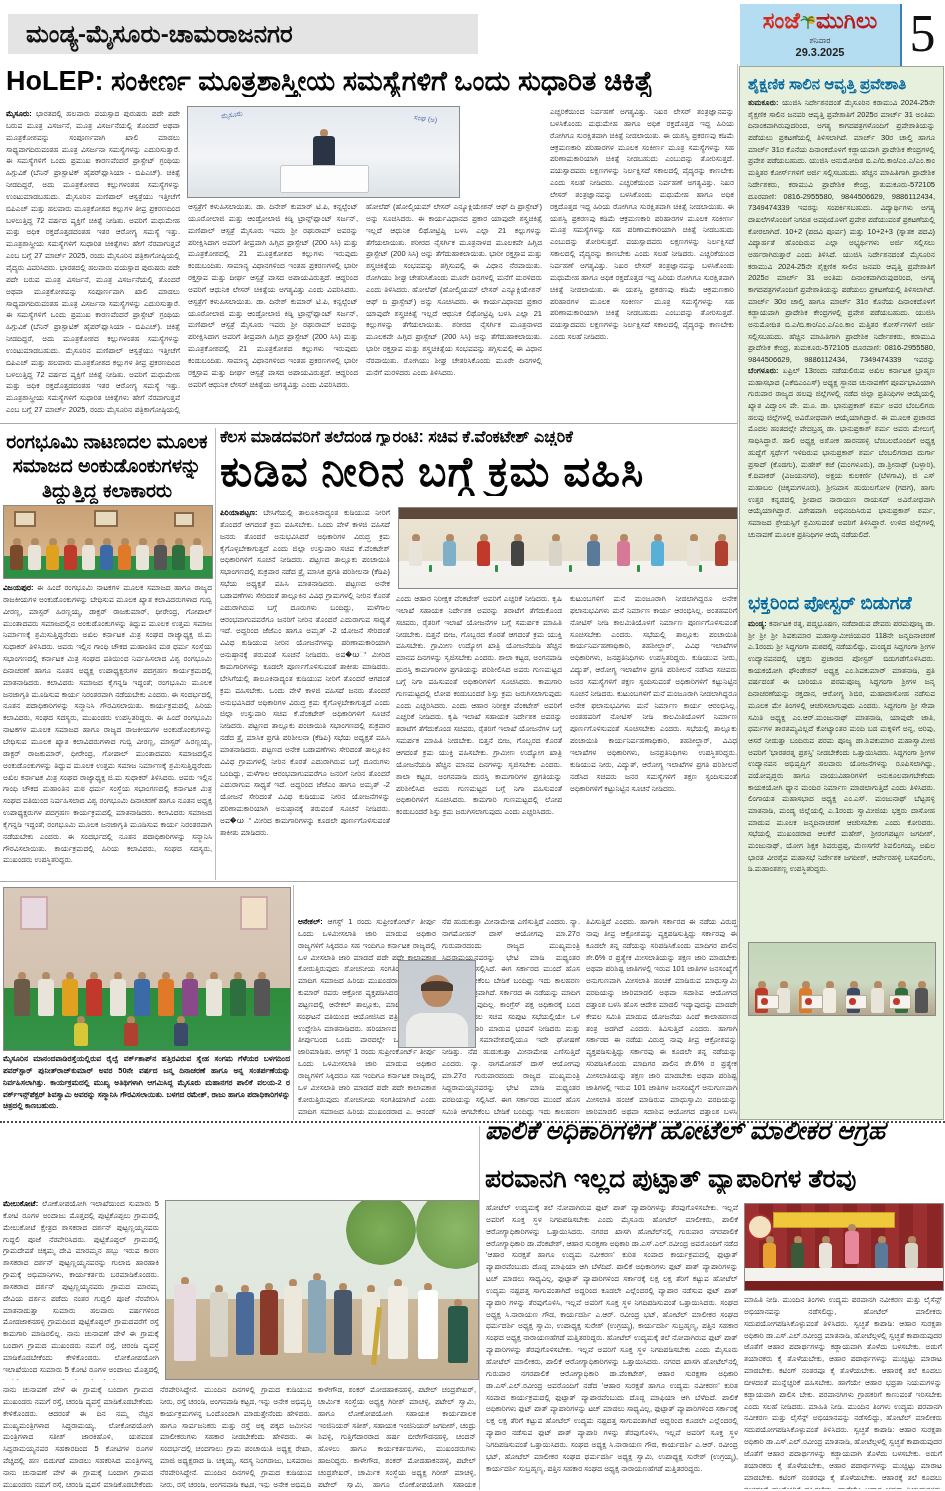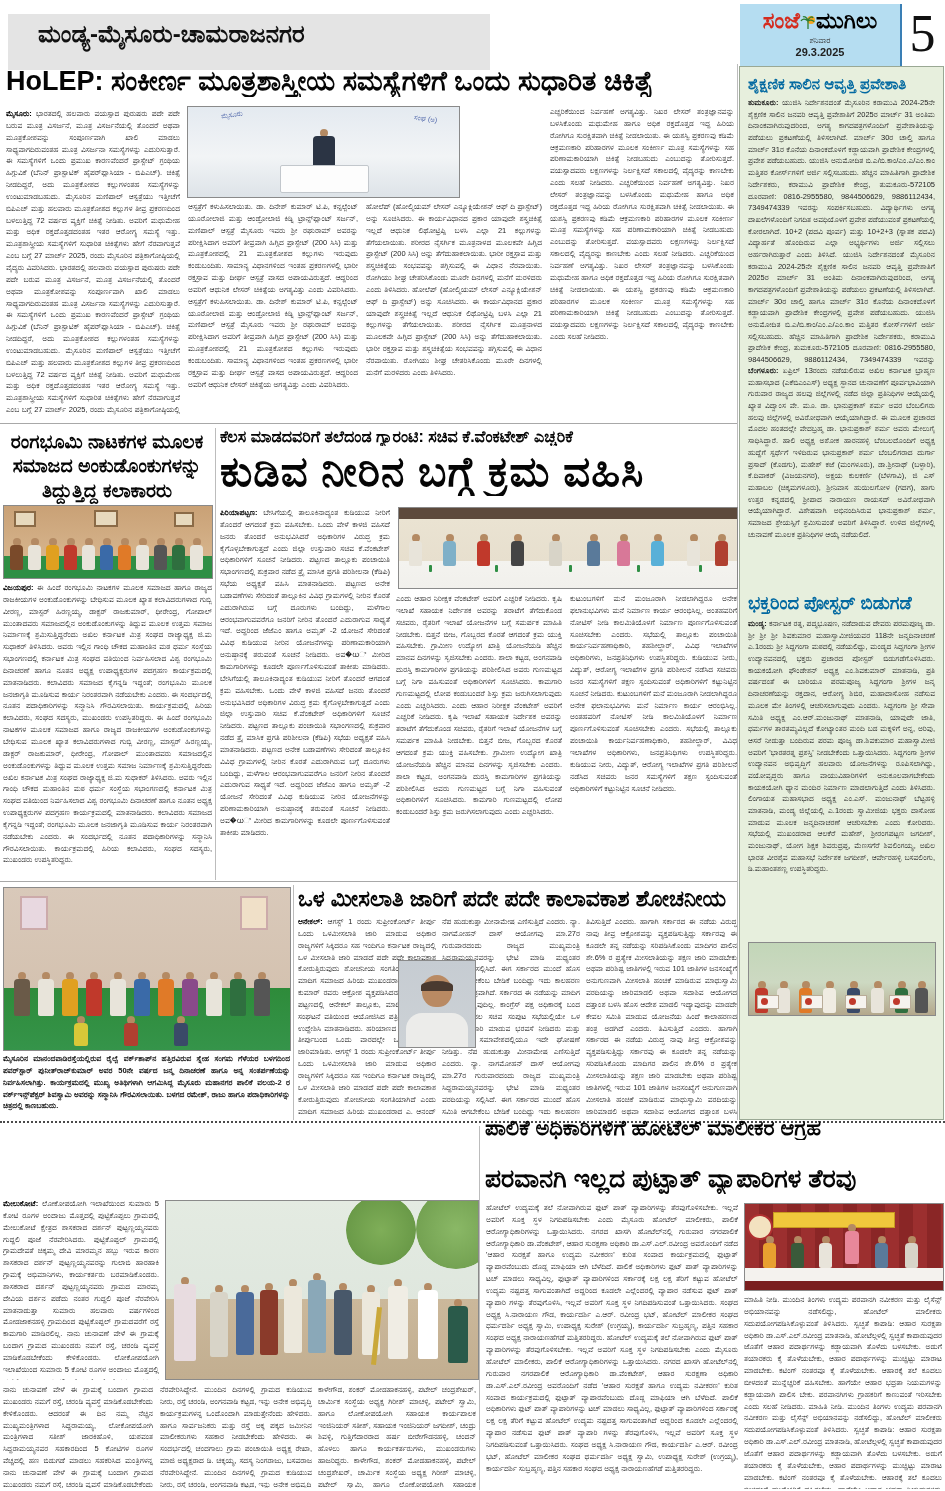--- a/index.html
+++ b/index.html
@@ -14,25 +14,25 @@
   .hrule{position:absolute;height:1px;background:#a8a8a8;}
   .dotrule{position:absolute;border-top:2px dotted #4a4a4a;height:0;}
   .photo{position:absolute;border:1px solid #8a8a8a;overflow:hidden;background:#ddd;}
   .fig{position:absolute;width:13px;height:32px;}
   .fig::before{content:'';position:absolute;top:0;left:50%;transform:translateX(-50%);
        width:8px;height:8px;border-radius:50%;background:#b48a63;}
   .fig::after{content:'';position:absolute;top:7px;left:0;right:0;bottom:0;
        border-radius:4px 4px 2px 2px;background:var(--c,#8a8a8a);}
   .caption{font-weight:bold;color:#151515;}
   
-  #regionbox{left:8px;top:14px;width:452px;height:56px;background:#e4e4e4;
-       font-size:24px;font-weight:bold;line-height:40px;padding-left:30px;color:#111;}
+  #regionbox{left:8px;top:14px;width:452px;height:40px;background:#e4e4e4;
+       font-size:24px;font-weight:bold;line-height:40px;padding-left:18px;color:#111;}
   #logobox{left:740px;top:4px;width:203px;height:62px;background:#b5ddf1;}
   #logoline{position:absolute;left:0;top:4px;width:160px;text-align:center;font-size:22px;font-weight:bold;}
-  #paper1{color:#d42b1e;} #paper2{color:#000000;}
+  #paper1{color:#d42b1e;} #paper2{color:#b91c1c;}
   #dayline{position:absolute;left:0;top:32px;width:160px;text-align:center;font-size:8px;color:#333;}
   #dateline{position:absolute;left:0;top:42px;width:160px;text-align:center;font-size:11px;font-weight:bold;color:#222;}
   #pagenumbox{position:absolute;right:0;top:0;width:41px;height:62px;background:#fff;
        border-left:2px solid #3a7fb5;text-align:center;}
   #pagenum{font-family:"Liberation Serif",serif;font-size:52px;line-height:60px;color:#111;}
   
   #rail{left:739px;top:66px;width:205px;height:1054px;background:#e7efdd;border:1px solid #9aa894;
         box-sizing:border-box;padding:6px 8px;}
   .railtitle{font-weight:bold;color:#0369a1;}
   .railbody{font-size:7.5px;line-height:1.56;text-align:justify;overflow:hidden;color:#1d1d1d;}
@@ -107,21 +107,21 @@
         </b>
       <b class="postercard" style="left:140px;bottom:6px;">
           <b class="posterdot"></b>
         </b>
     </div>
   </div>
 
   <div class="vrule" style="left:737px;top:64px;height:1056px;"></div>
   <div class="hrule" style="left:0;top:423px;width:737px;"></div>
 
-  <div class="abs" style="left:2px;top:430px;width:210px;font-size:19px;font-weight:bold;text-align:center;line-height:1.28;color:#050505;">ರಂಗಭೂಮಿ ನಾಟಕಗಳ ಮೂಲಕ ಸಮಾಜದ ಅಂಕುಡೊಂಕುಗಳನ್ನು ತಿದ್ದುತ್ತಿದ್ದ ಕಲಾಕಾರರು</div>
+  <div class="abs" style="left:2px;top:430px;width:210px;font-size:19px;font-weight:bold;text-align:center;line-height:1.28;color:#050505;">ರಂಗಭೂಮಿ ನಾಟಣದಲ ಮೂಲಕ ಸಮಾಜದ ಅಂಕುಡೊಂಕುಗಳನ್ನು ತಿದ್ದುತ್ತಿದ್ದ ಕಲಾಕಾರರು</div>
   <div class="photo" style="left:3px;top:505px;width:208px;height:72px;background:linear-gradient(180deg,#c9a176 0%,#d6b48c 70%,#2f8f45 70%,#2f8f45 100%);">
     <b class="frame" style="left:10px;top:5px;width:18px;height:12px;"></b>
     <b class="frame" style="left:90px;top:4px;width:20px;height:13px;"></b>
     <b class="frame" style="left:170px;top:6px;width:16px;height:11px;"></b>
     <i class="fig" style="left:6px;bottom:8px;--c: #7a4a2a;"></i>
     <i class="fig" style="left:24px;bottom:8px;--c:#e8e4da;"></i>
     <i class="fig" style="left:42px;bottom:8px;--c:#e0a020;"></i>
     <i class="fig" style="left:60px;bottom:8px;--c:#c0392b;"></i>
     <i class="fig" style="left:78px;bottom:8px;--c:#e8e4da;"></i>
     <i class="fig" style="left:96px;bottom:8px;--c:#3a6aa8;"></i>
@@ -177,21 +177,20 @@
     <i class="fig" style="left:226px;bottom:34px;width:16px;height:44px;--c:#2f6f3f;"></i>
     <i class="fig" style="left:250px;bottom:34px;width:16px;height:44px;--c:#555;"></i>
     <i class="fig" style="left:70px;bottom:4px;width:14px;height:30px;--c:#d8c838;"></i>
     <i class="fig" style="left:120px;bottom:4px;width:14px;height:30px;--c:#b04030;"></i>
     <i class="fig" style="left:170px;bottom:4px;width:14px;height:30px;--c:#3a4a68;"></i>
   </div>
   <div class="col caption" style="left:3px;top:1053px;width:287px;height:66px;font-size:7.5px;"><span>ಮೈಸೂರಿನ ಮಾನಂದವಾಡಿರಸ್ತೆಯಲ್ಲಿರುವ ರೈಲ್ವೆ ವರ್ಕ್‌ಶಾಪ್‌ನ ಹತ್ತಿರವಿರುವ ಸ್ನೇಹ ಸಂಗಮ ಗೆಳೆಯರ ಬಳಗದಿಂದ ಪವರ್‌ಸ್ಟಾರ್ ಪುನೀತ್‌ರಾಜ್‌ಕುಮಾರ್ ಅವರ 50ನೇ ವರ್ಷದ ಜನ್ಮ ದಿನಾಚರಣೆ ಹಾಗೂ ಅನ್ನ ಸಂತರ್ಪಣೆಯನ್ನು ನಿರ್ವಹಿಸಲಾಗಿತ್ತು. ಕಾರ್ಯಕ್ರಮದಲ್ಲಿ ಮುಖ್ಯ ಅತಿಥಿಗಳಾಗಿ ಆಗಮಿಸಿದ್ದ ಮೈಸೂರು ಮಹಾನಗರ ಪಾಲಿಕೆ ವಲಯ-2 ರ ವರ್ಕ್‌ಇನ್ಸ್‌ಪೆಕ್ಟರ್ ಶಿವಸ್ವಾಮಿ ಅವರನ್ನು ಸನ್ಮಾನಿಸಿ ಗೌರವಿಸಲಾಯಿತು. ಬಳಗದ ರಮೇಶ್, ರಾಜು ಹಾಗೂ ಪದಾಧಿಕಾರಿಗಳನ್ನು ಚಿತ್ರದಲ್ಲಿ ಕಾಣಬಹುದು.</span></div>
 
   <div class="vrule" style="left:293px;top:885px;height:235px;"></div>
 
-  <div class="hl" style="left:298px;top:886px;width:440px;font-size:22px;">ಒಳ ಮೀಸಲಾತಿ ಜಾರಿಗೆ ಪದೇ ಪದೇ ಕಾಲಾವಕಾಶ ಶೋಚನೀಯ</div>
   <div class="col" style="left:298px;top:916px;width:138px;height:203px;"><b class="dl">ಆನೇಕಲ್:</b> <span>ಆಗಸ್ಟ್ 1 ರಂದು ಸುಪ್ರೀಂಕೋರ್ಟ್ ತೀರ್ಪು ಒಂದು ಒಳಮೀಸಲಾತಿ ಜಾರಿ ಮಾಡುವ ಅಧಿಕಾರ ರಾಜ್ಯಗಳಿಗೆ ಸಿಕ್ಕಿದರೂ ಸಹ ಇಂದಿಗೂ ಕರ್ನಾಟಕ ರಾಜ್ಯದಲ್ಲಿ ಒಳ ಮೀಸಲಾತಿ ಜಾರಿ ಮಾಡದೆ ಪದೇ ಪದೇ ಕಾಲಾವಕಾಶ ಕೋರುತ್ತಿರುವುದು ಶೋಚನೀಯ ಸಂಗತಿಯಾಗಿದೆ ಎಂದು ಮಾದಿಗ ಸಮಾಜದ ಹಿರಿಯ ಮುಖಂಡರಾದ ಎ. ಆನಂದ್ ಕುಮಾರ್ ರವರು ಆಕ್ರೋಶ ವ್ಯಕ್ತಪಡಿಸಿದರು. ಸರ್ಜಾಪುರದ ಪಟ್ಟಣದಲ್ಲಿ ಆನೇಕಲ್ ತಾಲ್ಲೂಕು, ಮಾದಿಗ ಮಹಾಸಭಾ ಸಂಘಟನೆ ವತಿಯಿಂದ ಆಯೋಜಿಸಿದ ಪತ್ರಿಕಾಗೋಷ್ಠಿಯನ್ನು ಉದ್ದೇಶಿಸಿ ಮಾತನಾಡಿದರು. ಹರಿಯಾಣದ ಬಿಜೆಪಿ ಸರ್ಕಾರ ತೀರ್ಪುಬಂದ ಒಂದು ವಾರದಲ್ಲೇ ಒಳ ಮೀಸಲಾತಿ ಜಾರಿಮಾಡಿತು. ಆಗಸ್ಟ್ 1 ರಂದು ಸುಪ್ರೀಂಕೋರ್ಟ್ ತೀರ್ಪು ಒಂದು ಒಳಮೀಸಲಾತಿ ಜಾರಿ ಮಾಡುವ ಅಧಿಕಾರ ರಾಜ್ಯಗಳಿಗೆ ಸಿಕ್ಕಿದರೂ ಸಹ ಇಂದಿಗೂ ಕರ್ನಾಟಕ ರಾಜ್ಯದಲ್ಲಿ ಒಳ ಮೀಸಲಾತಿ ಜಾರಿ ಮಾಡದೆ ಪದೇ ಪದೇ ಕಾಲಾವಕಾಶ ಕೋರುತ್ತಿರುವುದು ಶೋಚನೀಯ ಸಂಗತಿಯಾಗಿದೆ ಎಂದು ಮಾದಿಗ ಸಮಾಜದ ಹಿರಿಯ ಮುಖಂಡರಾದ ಎ. ಆನಂದ್ ಕುಮಾರ್ ರವರು ಆಕ್ರೋಶ ವ್ಯಕ್ತಪಡಿಸಿದರು. ಸರ್ಜಾಪುರದ ಪಟ್ಟಣದಲ್ಲಿ ಆನೇಕಲ್ ತಾಲ್ಲೂಕು, ಮಾದಿಗ ಮಹಾಸಭಾ ಸಂಘಟನೆ ವತಿಯಿಂದ ಆಯೋಜಿಸಿದ ಪತ್ರಿಕಾಗೋಷ್ಠಿಯನ್ನು ಉದ್ದೇಶಿಸಿ ಮಾತನಾಡಿದರು. ಹರಿಯಾಣದ ಬಿಜೆಪಿ ಸರ್ಕಾರ ತೀರ್ಪುಬಂದ ಒಂದು ವಾರದಲ್ಲೇ ಒಳ ಮೀಸಲಾತಿ ಜಾರಿಮಾಡಿತು.</span></div>
   <div class="col" style="left:442px;top:916px;width:138px;height:203px;"><span>ನೆಪ ಹುಡುಕುತ್ತಾ ಮೀನಾಮೇಷ ಎಣಿಸುತ್ತಿದೆ ಎಂದರು. ನ್ಯಾ. ನಾಗಮೋಹನ್ ದಾಸ್ ಆಯೋಗವು ಮಾ.27ರ ಗುರುವಾರದಂದು ರಾಜ್ಯದ ಮುಖ್ಯಮಂತ್ರಿ ಸಿದ್ದರಾಮಯ್ಯನವರನ್ನು ಭೇಟಿ ಮಾಡಿ ಮಧ್ಯಂತರ ವರದಿಯನ್ನು ಸಲ್ಲಿಸಿದೆ. ಈಗ ಸರ್ಕಾರದ ಮುಂದೆ ಹೊಸ ಸಮಿತಿ ಆಗಬೇಕೆಂಬ ಬೇಡಿಕೆ ಬಂದಿದ್ದು ಇದು ಕಾಲಹರಣ ಮಾಡುವ ತಂತ್ರವಾಗಿದೆ. ಸರ್ಕಾರದ ಈ ನಡೆಯನ್ನು ಮಾದಿಗ ಸಮಾಜ ಒಪ್ಪುವುದಿಲ್ಲ. ಕಾಂಗ್ರೆಸ್ ಪಕ್ಷ ಅಧಿಕಾರಕ್ಕೆ ಬಂದ ನಂತರ ಮೊದಲ ಸಚಿವ ಸಂಪುಟ ಸಭೆಯಲ್ಲಿಯೇ ಒಳ ಮೀಸಲಾತಿ ಜಾರಿ ಮಾಡುವ ಭರವಸೆ ನೀಡಿದರು ಮತ್ತು ಚಿತ್ರದುರ್ಗದ ಸಮಾವೇಶದಲ್ಲಿಯೂ ಇದೇ ಘೋಷಣೆ ನೀಡಿತ್ತು. ನೆಪ ಹುಡುಕುತ್ತಾ ಮೀನಾಮೇಷ ಎಣಿಸುತ್ತಿದೆ ಎಂದರು. ನ್ಯಾ. ನಾಗಮೋಹನ್ ದಾಸ್ ಆಯೋಗವು ಮಾ.27ರ ಗುರುವಾರದಂದು ರಾಜ್ಯದ ಮುಖ್ಯಮಂತ್ರಿ ಸಿದ್ದರಾಮಯ್ಯನವರನ್ನು ಭೇಟಿ ಮಾಡಿ ಮಧ್ಯಂತರ ವರದಿಯನ್ನು ಸಲ್ಲಿಸಿದೆ. ಈಗ ಸರ್ಕಾರದ ಮುಂದೆ ಹೊಸ ಸಮಿತಿ ಆಗಬೇಕೆಂಬ ಬೇಡಿಕೆ ಬಂದಿದ್ದು ಇದು ಕಾಲಹರಣ ಮಾಡುವ ತಂತ್ರವಾಗಿದೆ. ಸರ್ಕಾರದ ಈ ನಡೆಯನ್ನು ಮಾದಿಗ ಸಮಾಜ ಒಪ್ಪುವುದಿಲ್ಲ. ಕಾಂಗ್ರೆಸ್ ಪಕ್ಷ ಅಧಿಕಾರಕ್ಕೆ ಬಂದ ನಂತರ ಮೊದಲ ಸಚಿವ ಸಂಪುಟ ಸಭೆಯಲ್ಲಿಯೇ ಒಳ ಮೀಸಲಾತಿ ಜಾರಿ ಮಾಡುವ ಭರವಸೆ ನೀಡಿದರು ಮತ್ತು ಚಿತ್ರದುರ್ಗದ ಸಮಾವೇಶದಲ್ಲಿಯೂ ಇದೇ ಘೋಷಣೆ ನೀಡಿತ್ತು.</span></div>
   <div class="col" style="left:586px;top:916px;width:151px;height:203px;"><span>ತಿವಿಸುತ್ತಿದೆ ಎಂದರು. ಹಾಗಾಗಿ ಸರ್ಕಾರದ ಈ ನಡೆಯ ವಿರುದ್ಧ ನಾವು ತೀವ್ರ ಆಕ್ರೋಶವನ್ನು ವ್ಯಕ್ತಪಡಿಸುತ್ತಿದ್ದು ಸರ್ಕಾರವು ಈ ಕೂಡಲೇ ತನ್ನ ನಡೆಯನ್ನು ಸರಿಪಡಿಸಿಕೊಂಡು ಮಾದಿಗರ ಪಾಲಿನ ಶೇ.6% ರ ಪ್ರತ್ಯೇಕ ಮೀಸಲಾತಿಯನ್ನು ತಕ್ಷಣ ಜಾರಿ ಮಾಡಬೇಕು ಅಥವಾ ಪರಿಶಿಷ್ಟ ಜಾತಿಗಳಲ್ಲಿ ಇರುವ 101 ಜಾತಿಗಳ ಜನಸಂಖ್ಯೆಗೆ ಅನುಗುಣವಾಗಿ ಮೀಸಲಾತಿ ಹಂಚಿಕೆ ಮಾಡಿರುವ ಮಾಧುಸ್ವಾಮಿ ವರದಿಯನ್ನು ಜಾರಿಮಾಡಲಿ ಅಥವಾ ಸದಾಶಿವ ಆಯೋಗದ ದತ್ತಾಂಶ ಬಳಸಿ ಹೊಸ ಆದೇಶ ಮಾಡಲಿ ಇದ್ಯಾವುದನ್ನು ಮಾಡದೇ ಕೇವಲ ಸಮಿತಿ ಮಾಡುವ ಯೋಜನೆಯ ಹಿಂದೆ ಕಾಲಾಹರಣದ ತಂತ್ರ ಅಡಗಿದೆ ಎಂದರು. ತಿವಿಸುತ್ತಿದೆ ಎಂದರು. ಹಾಗಾಗಿ ಸರ್ಕಾರದ ಈ ನಡೆಯ ವಿರುದ್ಧ ನಾವು ತೀವ್ರ ಆಕ್ರೋಶವನ್ನು ವ್ಯಕ್ತಪಡಿಸುತ್ತಿದ್ದು ಸರ್ಕಾರವು ಈ ಕೂಡಲೇ ತನ್ನ ನಡೆಯನ್ನು ಸರಿಪಡಿಸಿಕೊಂಡು ಮಾದಿಗರ ಪಾಲಿನ ಶೇ.6% ರ ಪ್ರತ್ಯೇಕ ಮೀಸಲಾತಿಯನ್ನು ತಕ್ಷಣ ಜಾರಿ ಮಾಡಬೇಕು ಅಥವಾ ಪರಿಶಿಷ್ಟ ಜಾತಿಗಳಲ್ಲಿ ಇರುವ 101 ಜಾತಿಗಳ ಜನಸಂಖ್ಯೆಗೆ ಅನುಗುಣವಾಗಿ ಮೀಸಲಾತಿ ಹಂಚಿಕೆ ಮಾಡಿರುವ ಮಾಧುಸ್ವಾಮಿ ವರದಿಯನ್ನು ಜಾರಿಮಾಡಲಿ ಅಥವಾ ಸದಾಶಿವ ಆಯೋಗದ ದತ್ತಾಂಶ ಬಳಸಿ ಹೊಸ ಆದೇಶ ಮಾಡಲಿ ಇದ್ಯಾವುದನ್ನು ಮಾಡದೇ ಕೇವಲ ಸಮಿತಿ ಮಾಡುವ ಯೋಜನೆಯ ಹಿಂದೆ ಕಾಲಾಹರಣದ ತಂತ್ರ ಅಡಗಿದೆ ಎಂದರು.</span></div>
 
   <div class="photo" style="left:398px;top:960px;width:76px;height:86px;background:linear-gradient(180deg,#c6ccd2 0%,#cdd2d6 100%);">
     <b style="position:absolute;left:50%;top:14px;transform:translateX(-50%);width:30px;height:32px;border-radius:50% 50% 46% 46%;background:#b98a63;"></b>
     <b style="position:absolute;left:50%;top:20px;transform:translateX(-50%);width:32px;height:10px;border-radius:50% 50% 0 0;background:#4a3a30;"></b>
     <b style="position:absolute;left:50%;bottom:0;transform:translateX(-50%);width:62px;height:34px;border-radius:16px 16px 0 0;background:#ececea;"></b>
   </div>
 
@@ -215,21 +214,21 @@
     <i class="fig" style="left:282px;bottom:16px;width:20px;height:64px;--c:#2a5a4a;"></i>
     <b style="position:absolute;left:208px;bottom:14px;width:5px;height:58px;background:#caa83a;transform:rotate(6deg);"></b>
   </div>
 
   <div class="col" style="left:3px;top:1384px;width:150px;height:104px;"><span>ನಾನು ಚುನಾವಣೆ ವೇಳೆ ಈ ಗ್ರಾಮಕ್ಕೆ ಬಂದಾಗ ಗ್ರಾಮದ ಮುಖಂಡರು ನಮಗೆ ರಸ್ತೆ, ಚರಂಡಿ ವ್ಯವಸ್ಥೆ ಮಾಡಿಕೊಡಬೇಕೆಂದು ಕೇಳಿಕೊಂಡರು. ಆದರಂತೆ ಈ ದಿನ ನಮ್ಮ ನೆಚ್ಚಿನ ಮುಖ್ಯಮಂತ್ರಿಗಳಾದ ಸಿದ್ದರಾಮಯ್ಯ, ಲೋಕೋಪಯೋಗಿ ಮಂತ್ರಿಗಳಾದ ಸತೀಶ್ ಜಾರಕಿಹೊಳಿ, ಯಶವಂತ ಸಿದ್ದರಾಮಯ್ಯನವರ ಸಹಕಾರದಿಂದ 5 ಕೋಟಿಗಳ ರೂಗಳ ವೆಚ್ಚದಲ್ಲಿ ಹಣ ಬಿಡುಗಡೆ ಮಾಡಲು ಸಹಕರಿಸಿದ ಮಂತ್ರಿಗಳನ್ನ ನಾನು ಚುನಾವಣೆ ವೇಳೆ ಈ ಗ್ರಾಮಕ್ಕೆ ಬಂದಾಗ ಗ್ರಾಮದ ಮುಖಂಡರು ನಮಗೆ ರಸ್ತೆ, ಚರಂಡಿ ವ್ಯವಸ್ಥೆ ಮಾಡಿಕೊಡಬೇಕೆಂದು ಕೇಳಿಕೊಂಡರು. ಆದರಂತೆ ಈ ದಿನ ನಮ್ಮ ನೆಚ್ಚಿನ ಮುಖ್ಯಮಂತ್ರಿಗಳಾದ ಸಿದ್ದರಾಮಯ್ಯ, ಲೋಕೋಪಯೋಗಿ ಮಂತ್ರಿಗಳಾದ ಸತೀಶ್ ಜಾರಕಿಹೊಳಿ, ಯಶವಂತ ಸಿದ್ದರಾಮಯ್ಯನವರ ಸಹಕಾರದಿಂದ 5 ಕೋಟಿಗಳ ರೂಗಳ ವೆಚ್ಚದಲ್ಲಿ ಹಣ ಬಿಡುಗಡೆ ಮಾಡಲು ಸಹಕರಿಸಿದ ಮಂತ್ರಿಗಳನ್ನ</span></div>
   <div class="col" style="left:160px;top:1384px;width:152px;height:104px;"><span>ನೆರವೇರಿಸಿದ್ದೇನೆ. ಮುಂದಿನ ದಿನಗಳಲ್ಲಿ ಗ್ರಾಮದ ಕುಡಿಯುವ ನೀರು, ರಸ್ತೆ ಚರಂಡಿ, ಅಂಗನವಾಡಿ ಕಟ್ಟಡ, ಇನ್ನು ಅನೇಕ ಅಭಿವೃದ್ಧಿ ಕಾರ್ಯಕ್ರಮಗಳನ್ನ ಒಂದೊಂದಾಗಿ ಮಾಡುತ್ತೇನೆಂದು ಹೇಳಿದರು. ಹಾಗೂ ಸಾರ್ವಜನಿಕರು ಮತ್ತು ರಸ್ತೆ ಅಕ್ಕ ಪಕ್ಕದ ಜಮೀನಿನ ಮಾಲೀಕರುಗಳು ಸಹಕಾರ ನೀಡಬೇಕೆಂದು ಹೇಳಿದರು. ಈ ಸಂದರ್ಭದಲ್ಲಿ ಚಂದಗಾಲು ಗ್ರಾಮ ಪಂಚಾಯಿತಿ ಅಧ್ಯಕ್ಷ ರೇಖಾ, ಮಾಜಿ ಅಧ್ಯಕ್ಷರಾದ ಡಿ. ಚಿಕ್ಕಯ್ಯ, ಸದಸ್ಯ ನಿಂಗರಾಜು, ಬಸವರಾಜ ನೆರವೇರಿಸಿದ್ದೇನೆ. ಮುಂದಿನ ದಿನಗಳಲ್ಲಿ ಗ್ರಾಮದ ಕುಡಿಯುವ ನೀರು, ರಸ್ತೆ ಚರಂಡಿ, ಅಂಗನವಾಡಿ ಕಟ್ಟಡ, ಇನ್ನು ಅನೇಕ ಅಭಿವೃದ್ಧಿ ಕಾರ್ಯಕ್ರಮಗಳನ್ನ ಒಂದೊಂದಾಗಿ ಮಾಡುತ್ತೇನೆಂದು ಹೇಳಿದರು. ಹಾಗೂ ಸಾರ್ವಜನಿಕರು ಮತ್ತು ರಸ್ತೆ ಅಕ್ಕ ಪಕ್ಕದ ಜಮೀನಿನ ಮಾಲೀಕರುಗಳು ಸಹಕಾರ ನೀಡಬೇಕೆಂದು ಹೇಳಿದರು. ಈ ಸಂದರ್ಭದಲ್ಲಿ ಚಂದಗಾಲು ಗ್ರಾಮ ಪಂಚಾಯಿತಿ ಅಧ್ಯಕ್ಷ ರೇಖಾ, ಮಾಜಿ ಅಧ್ಯಕ್ಷರಾದ ಡಿ. ಚಿಕ್ಕಯ್ಯ, ಸದಸ್ಯ ನಿಂಗರಾಜು, ಬಸವರಾಜ</span></div>
   <div class="col" style="left:318px;top:1384px;width:158px;height:104px;"><span>ಕಾಳೇಗೌಡ, ಶಂಕರ್ ಮೋಡಹಾಕನಹಳ್ಳಿ, ಪಟೇಲ್ ಚಂದ್ರಶೇಖರ್, ಚಾರ್ಮಿಕ ಸಂಸ್ಥೆಯ ಅಧ್ಯಕ್ಷ ಗಿರೀಶ್ ಮಾಚಳ್ಳಿ, ಪಟೇಲ್ ಸ್ವಾಮಿ, ಹಾಗೂ ಲೋಕೋಪಯೋಗಿ ಸಹಾಯಕ ಕಾರ್ಯಪಾಲಕ ಇಂಜಿನಿಯರ್ ಸತೀಶ್, ಸಹಾಯಕ ಇಂಜಿನಿಯರ್ ಜಗದೀಶ್, ಚಂದ್ರು ಶಿವಳ್ಳಿ, ಗುತ್ತಿಗೆದಾರರಾದ ಹರ್ಷ ಬೀರೇಗೌಡನಹಳ್ಳಿ, ಚಂದನ್ ಹೊಳಲು ಹಾಗೂ ಕಾರ್ಯಕರ್ತರುಗಳು, ಮುಖಂಡರುಗಳು ಹಾಜರಿದ್ದರು. ಕಾಳೇಗೌಡ, ಶಂಕರ್ ಮೋಡಹಾಕನಹಳ್ಳಿ, ಪಟೇಲ್ ಚಂದ್ರಶೇಖರ್, ಚಾರ್ಮಿಕ ಸಂಸ್ಥೆಯ ಅಧ್ಯಕ್ಷ ಗಿರೀಶ್ ಮಾಚಳ್ಳಿ, ಪಟೇಲ್ ಸ್ವಾಮಿ, ಹಾಗೂ ಲೋಕೋಪಯೋಗಿ ಸಹಾಯಕ ಕಾರ್ಯಪಾಲಕ ಇಂಜಿನಿಯರ್ ಸತೀಶ್, ಸಹಾಯಕ ಇಂಜಿನಿಯರ್ ಜಗದೀಶ್, ಚಂದ್ರು ಶಿವಳ್ಳಿ, ಗುತ್ತಿಗೆದಾರರಾದ ಹರ್ಷ ಬೀರೇಗೌಡನಹಳ್ಳಿ, ಚಂದನ್ ಹೊಳಲು ಹಾಗೂ ಕಾರ್ಯಕರ್ತರುಗಳು, ಮುಖಂಡರುಗಳು ಹಾಜರಿದ್ದರು.</span></div>
 
   <div class="vrule" style="left:479px;top:1126px;height:364px;"></div>
 
-  <div class="hl" style="left:485px;top:1116px;width:458px;font-size:21px;">ಪಾಲಿಕೆ ಅಧಿಕಾರಿಗಳಿಗೆ ಹೋಟೆಲ್ ಮಾಲೀಕರ ಆಗ್ರಹ</div>
+  <div class="hl" style="left:485px;top:1116px;width:458px;font-size:25px;font-style:italic;">ಪಾಲಿಕೆ ಅಧಿಕಾರಿಗಳಿಗೆ ಹೋಟೆಲ್ ಮಾಲೀಕರ ಆಗ್ರಹ</div>
   <div class="hl" style="left:485px;top:1164px;width:458px;font-size:25px;">ಪರವಾನಗಿ ಇಲ್ಲದ ಪುಟ್ಪಾತ್ ವ್ಯಾಪಾರಿಗಳ ತೆರವು</div>
 
   <div class="col" style="left:486px;top:1202px;width:252px;height:287px;"><span>ಹೋಟೆಲ್ ಉದ್ಯಮಕ್ಕೆ ತಲೆ ನೋವಾಗಿರುವ ಫುಟ್ ಪಾತ್ ವ್ಯಾಪಾರಿಗಳನ್ನು ತೆರವುಗೊಳಿಸಬೇಕು. ಇಲ್ಲವೆ ಅವರಿಗೆ ಸೂಕ್ತ ಸ್ಥಳ ನಿಗದಿಪಡಿಸಬೇಕು ಎಂದು ಮೈಸೂರು ಹೋಟೆಲ್ ಮಾಲೀಕರು, ಪಾಲಿಕೆ ಆರೋಗ್ಯಾಧಿಕಾರಿಗಳನ್ನು ಒತ್ತಾಯಿಸಿದರು. ನಗರದ ಖಾಸಗಿ ಹೋಟೆಲ್‌ನಲ್ಲಿ ಗುರುವಾರ ನಗರಪಾಲಿಕೆ ಆರೋಗ್ಯಾಧಿಕಾರಿ ಡಾ.ವೆಂಕಟೇಶ್, ಆಹಾರ ಸುರಕ್ಷಣಾ ಅಧಿಕಾರಿ ಡಾ.ಎಸ್.ಎಲ್.ರವೀಂದ್ರ ಅವರೊಂದಿಗೆ ನಡೆದ 'ಆಹಾರ ಸುರಕ್ಷತೆ ಹಾಗೂ ಉದ್ಯಮ ನವೀಕರಣ' ಕುರಿತ ಸಂವಾದ ಕಾರ್ಯಕ್ರಮದಲ್ಲಿ ಫುಟ್ಪಾತ್ ವ್ಯಾಪಾರವೆಂಬುದು ದೊಡ್ಡ ಮಾಫಿಯಾ ಆಗಿ ಬೆಳೆದಿದೆ. ಪಾಲಿಕೆ ಅಧಿಕಾರಿಗಳು ಫುಟ್ ಪಾತ್ ವ್ಯಾಪಾರಿಗಳನ್ನು ಟಚ್ ಮಾಡಲು ಸಾಧ್ಯವಿಲ್ಲ, ಫುಟ್ಪಾತ್ ವ್ಯಾಪಾರಿಗಳಿಂದ ಸರ್ಕಾರಕ್ಕೆ ಲಕ್ಷ ಲಕ್ಷ ತೆರಿಗೆ ಕಟ್ಟುವ ಹೋಟೆಲ್ ಉದ್ಯಮ ನಷ್ಟದತ್ತ ಸಾಗುವಂತಾಗಿದೆ ಅದ್ದರಿಂದ ಕೂಡಲೇ ಎಲ್ಲೆಂದರಲ್ಲಿ ವ್ಯಾಪಾರ ನಡೆಸುವ ಫುಟ್ ಪಾತ್ ವ್ಯಾಪಾರಿ ಗಳನ್ನು ತೆರವುಗೊಳಿಸಿ, ಇಲ್ಲವೆ ಅವರಿಗೆ ಸೂಕ್ತ ಸ್ಥಳ ನಿಗದಿಪಡಿಸುವಂತೆ ಒತ್ತಾಯಿಸಿದರು. ಸಂಘದ ಅಧ್ಯಕ್ಷ ಸಿ.ನಾರಾಯಣ ಗೌಡ, ಕಾರ್ಯದರ್ಶಿ ಎ.ಆರ್. ರವೀಂದ್ರ ಭಟ್, ಹೋಟೆಲ್ ಮಾಲೀಕರ ಸಂಘದ ಧರ್ಮದರ್ಶಿ ಅಧ್ಯಕ್ಷ ಸ್ವಾಮಿ, ಉಪಾಧ್ಯಕ್ಷ ಸುರೇಶ್ (ಉಗ್ರಯ್ಯ), ಕಾರ್ಯದರ್ಶಿ ಸುಬ್ರಹ್ಮಣ್ಯ, ಪತ್ತಿನ ಸಹಕಾರ ಸಂಘದ ಅಧ್ಯಕ್ಷ ನಾರಾಯಣಹೆಗಡೆ ಮತ್ತಿತರರಿದ್ದರು. ಹೋಟೆಲ್ ಉದ್ಯಮಕ್ಕೆ ತಲೆ ನೋವಾಗಿರುವ ಫುಟ್ ಪಾತ್ ವ್ಯಾಪಾರಿಗಳನ್ನು ತೆರವುಗೊಳಿಸಬೇಕು. ಇಲ್ಲವೆ ಅವರಿಗೆ ಸೂಕ್ತ ಸ್ಥಳ ನಿಗದಿಪಡಿಸಬೇಕು ಎಂದು ಮೈಸೂರು ಹೋಟೆಲ್ ಮಾಲೀಕರು, ಪಾಲಿಕೆ ಆರೋಗ್ಯಾಧಿಕಾರಿಗಳನ್ನು ಒತ್ತಾಯಿಸಿದರು. ನಗರದ ಖಾಸಗಿ ಹೋಟೆಲ್‌ನಲ್ಲಿ ಗುರುವಾರ ನಗರಪಾಲಿಕೆ ಆರೋಗ್ಯಾಧಿಕಾರಿ ಡಾ.ವೆಂಕಟೇಶ್, ಆಹಾರ ಸುರಕ್ಷಣಾ ಅಧಿಕಾರಿ ಡಾ.ಎಸ್.ಎಲ್.ರವೀಂದ್ರ ಅವರೊಂದಿಗೆ ನಡೆದ 'ಆಹಾರ ಸುರಕ್ಷತೆ ಹಾಗೂ ಉದ್ಯಮ ನವೀಕರಣ' ಕುರಿತ ಸಂವಾದ ಕಾರ್ಯಕ್ರಮದಲ್ಲಿ ಫುಟ್ಪಾತ್ ವ್ಯಾಪಾರವೆಂಬುದು ದೊಡ್ಡ ಮಾಫಿಯಾ ಆಗಿ ಬೆಳೆದಿದೆ. ಪಾಲಿಕೆ ಅಧಿಕಾರಿಗಳು ಫುಟ್ ಪಾತ್ ವ್ಯಾಪಾರಿಗಳನ್ನು ಟಚ್ ಮಾಡಲು ಸಾಧ್ಯವಿಲ್ಲ, ಫುಟ್ಪಾತ್ ವ್ಯಾಪಾರಿಗಳಿಂದ ಸರ್ಕಾರಕ್ಕೆ ಲಕ್ಷ ಲಕ್ಷ ತೆರಿಗೆ ಕಟ್ಟುವ ಹೋಟೆಲ್ ಉದ್ಯಮ ನಷ್ಟದತ್ತ ಸಾಗುವಂತಾಗಿದೆ ಅದ್ದರಿಂದ ಕೂಡಲೇ ಎಲ್ಲೆಂದರಲ್ಲಿ ವ್ಯಾಪಾರ ನಡೆಸುವ ಫುಟ್ ಪಾತ್ ವ್ಯಾಪಾರಿ ಗಳನ್ನು ತೆರವುಗೊಳಿಸಿ, ಇಲ್ಲವೆ ಅವರಿಗೆ ಸೂಕ್ತ ಸ್ಥಳ ನಿಗದಿಪಡಿಸುವಂತೆ ಒತ್ತಾಯಿಸಿದರು. ಸಂಘದ ಅಧ್ಯಕ್ಷ ಸಿ.ನಾರಾಯಣ ಗೌಡ, ಕಾರ್ಯದರ್ಶಿ ಎ.ಆರ್. ರವೀಂದ್ರ ಭಟ್, ಹೋಟೆಲ್ ಮಾಲೀಕರ ಸಂಘದ ಧರ್ಮದರ್ಶಿ ಅಧ್ಯಕ್ಷ ಸ್ವಾಮಿ, ಉಪಾಧ್ಯಕ್ಷ ಸುರೇಶ್ (ಉಗ್ರಯ್ಯ), ಕಾರ್ಯದರ್ಶಿ ಸುಬ್ರಹ್ಮಣ್ಯ, ಪತ್ತಿನ ಸಹಕಾರ ಸಂಘದ ಅಧ್ಯಕ್ಷ ನಾರಾಯಣಹೆಗಡೆ ಮತ್ತಿತರರಿದ್ದರು.</span></div>
 
   <div class="photo" style="left:744px;top:1203px;width:198px;height:86px;background:repeating-linear-gradient(90deg,#9c2f2f 0 14px,#8a2626 14px 28px);">
     <b style="position:absolute;left:28px;top:8px;width:120px;height:14px;background:#f0c83c;border:1px solid #c89a20;"></b>
     <b style="position:absolute;left:2px;top:10px;width:22px;height:22px;border-radius:50%;background:#f3e2c0;border:2px solid #b03030;"></b>
     <i class="fig" style="left:18px;bottom:22px;--c:#e8a030;"></i>
     <i class="fig" style="left:46px;bottom:22px;--c:#3a5a3a;"></i>
     <i class="fig" style="left:74px;bottom:22px;--c:#e8e4da;"></i>

